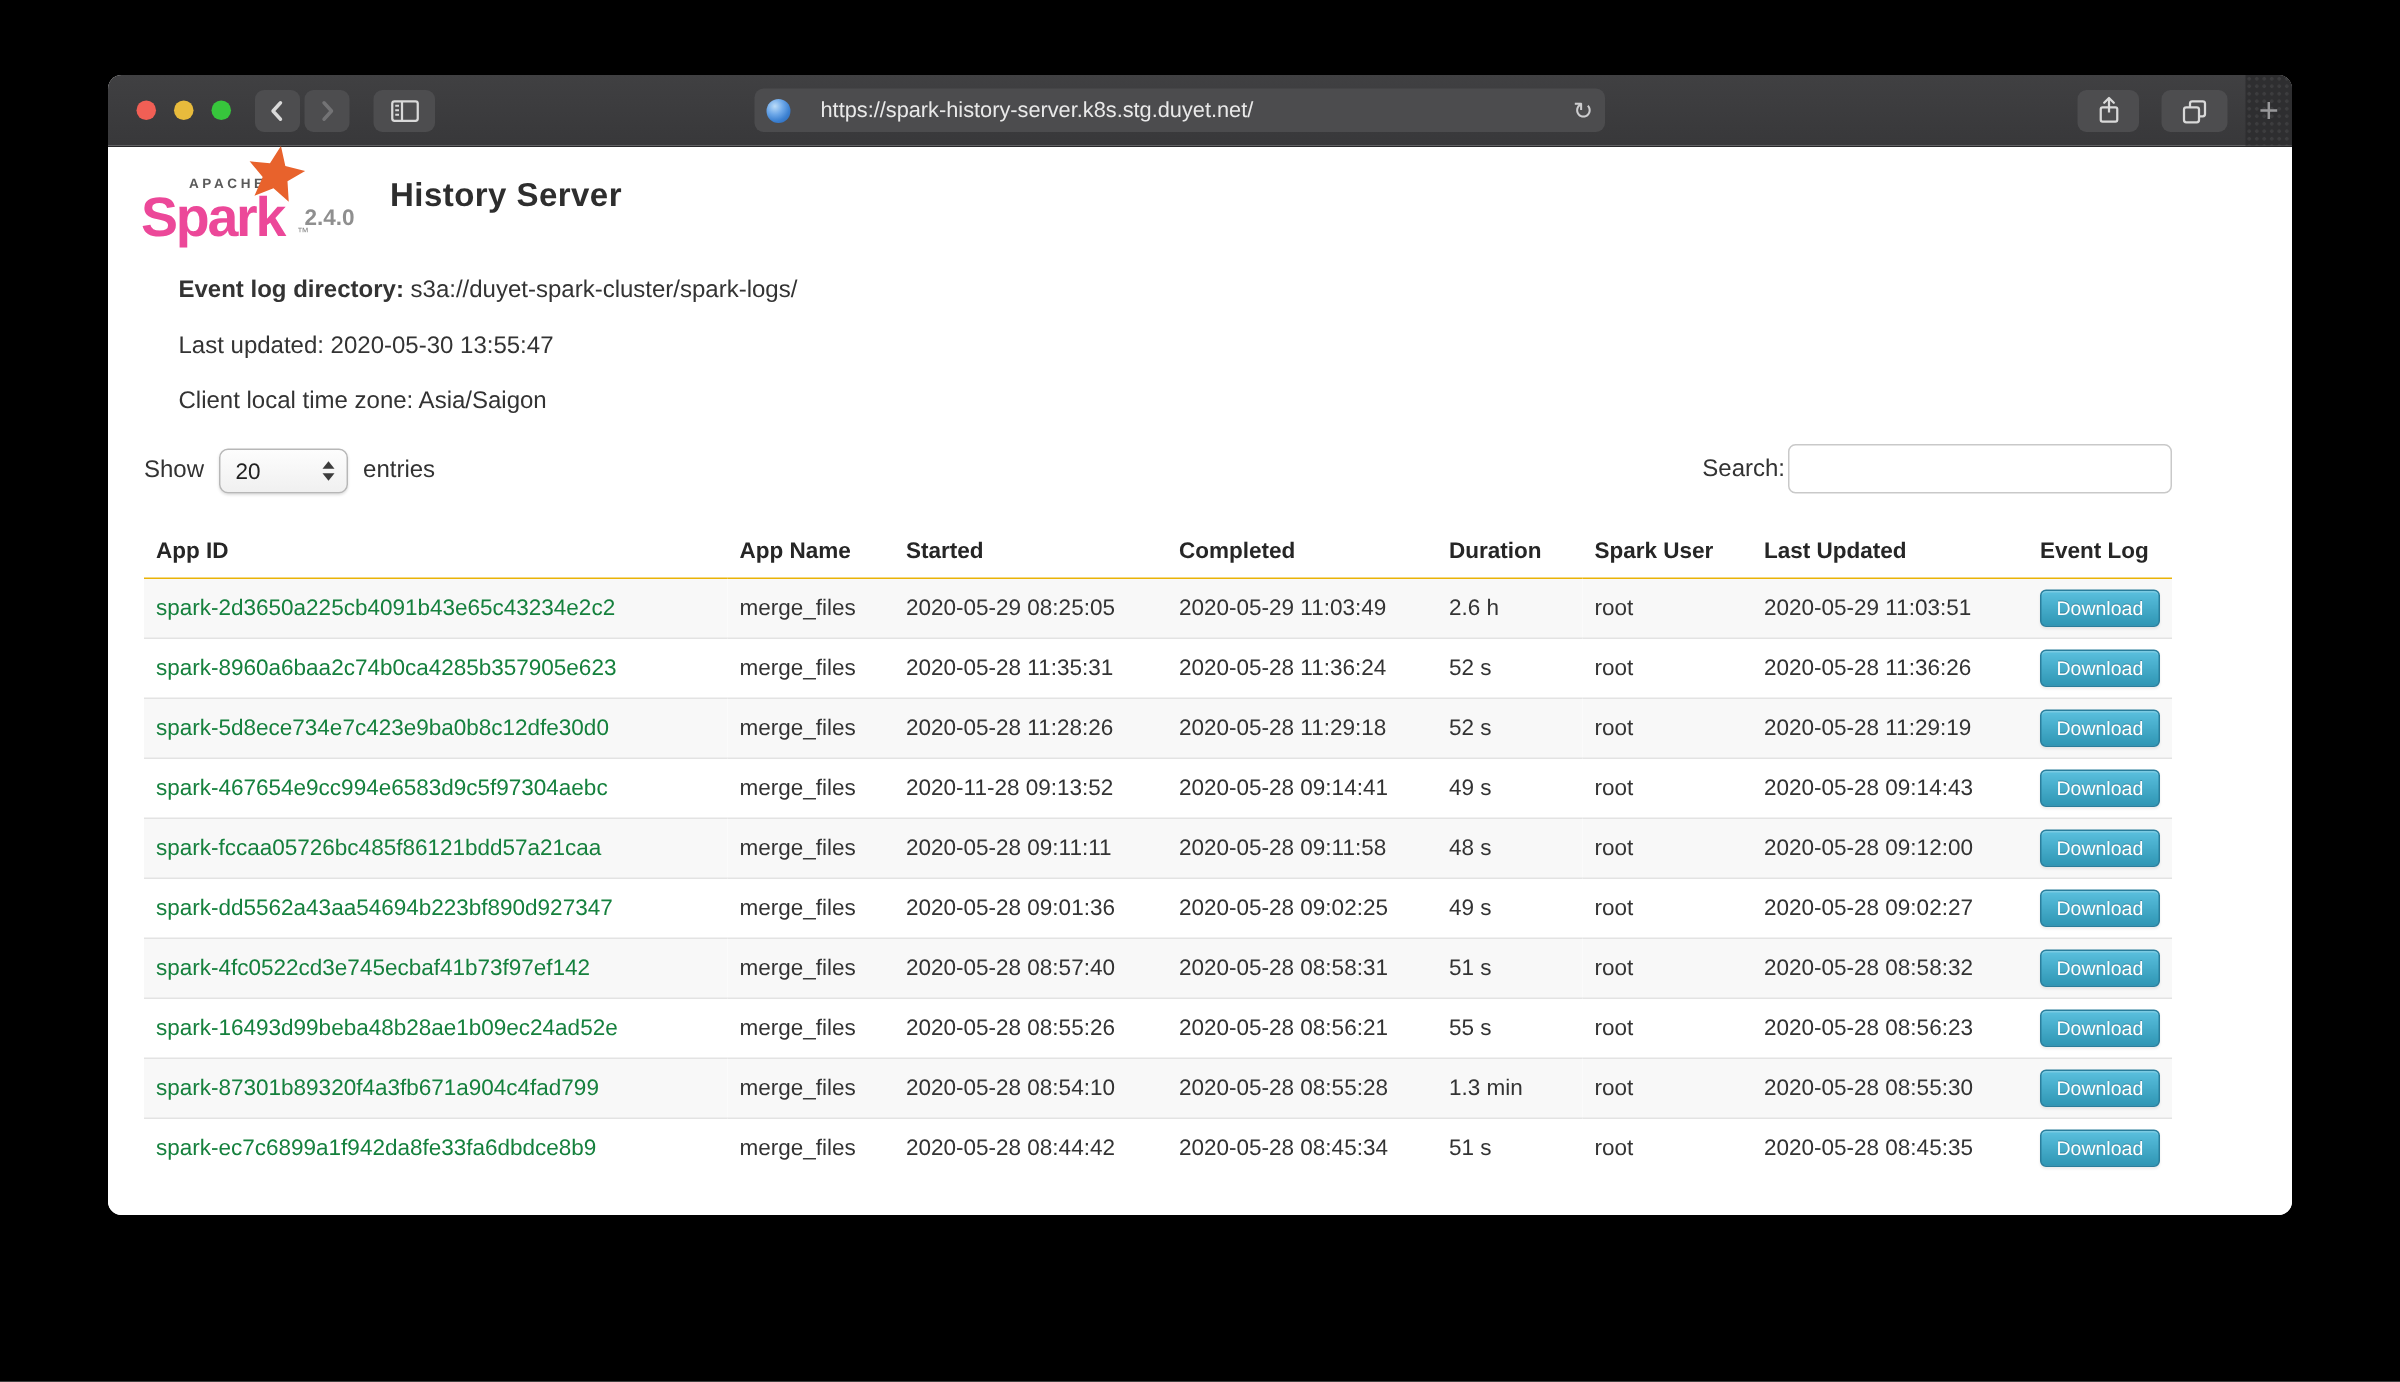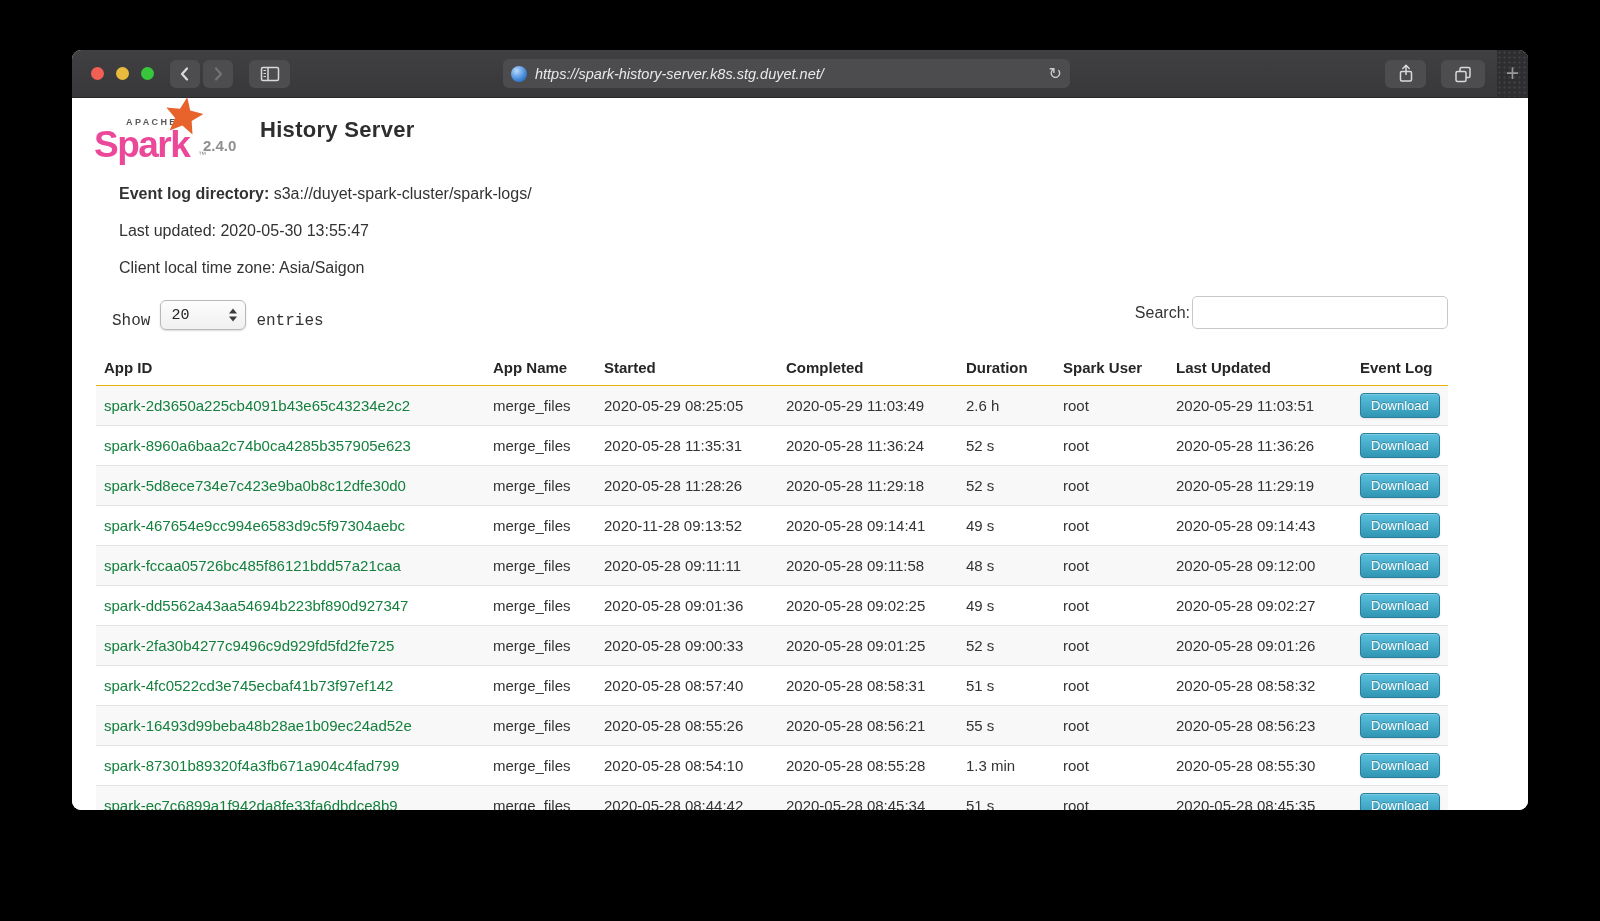--- a/index.html
+++ b/index.html
@@ -16,41 +16,41 @@
   .btn-back{left:98px;width:30px;}
   .btn-fwd{left:131px;width:30px;}
   .btn-sidebar{left:177px;width:41px;}
   .btn-share{left:1313px;width:41px;}
   .btn-tabs{left:1369px;width:44px;}
   .newtab{position:absolute;left:1425px;top:0;width:31px;height:47px;background:#2e2e30;
     background-image:radial-gradient(rgba(255,255,255,.07) 1px,transparent 1.2px);
     background-size:5px 5px;display:flex;align-items:center;justify-content:center;}
   .newtab span{color:#98989a;font-size:23px;font-weight:300;line-height:1;}
   .urlbar{position:absolute;left:431px;top:9px;width:567px;height:29px;border-radius:6px;
-    background:#4c4c4e;display:flex;align-items:center;padding:0 8px;box-sizing:border-box;gap:8px;font-style:italic;}
+    background:#4c4c4e;display:flex;align-items:center;padding:0 8px;box-sizing:border-box;gap:20px;}
   .globe{width:16px;height:16px;border-radius:50%;flex:0 0 auto;
     background:radial-gradient(circle at 35% 30%,#bcdcf7 0%,#6fa9e9 35%,#3b80d1 65%,#2a61ad 100%);}
   .url-text{color:#e9e9e9;font-size:14.5px;white-space:nowrap;}
   .reload{margin-left:auto;color:#cdcdcf;font-size:16px;font-family:"DejaVu Sans",sans-serif;}
   
   .content{position:relative;height:713px;background:#fff;color:#333;}
   .logo{position:absolute;left:22px;top:8px;width:130px;height:58px;}
   .logo .apache{position:absolute;left:32px;top:11px;font-size:9px;font-weight:bold;
     letter-spacing:2.4px;color:#5a5a5a;}
   .logo .spark{position:absolute;left:0;top:20px;font-size:37px;font-weight:bold;
     letter-spacing:-1.5px;color:#ec4899;line-height:1;}
   .logo .tm{position:absolute;left:104px;top:44px;font-size:8px;color:#8a8a8a;}
   .logo .star{position:absolute;left:68px;top:-12px;}
   .version{position:absolute;left:131px;top:39px;font-size:15px;font-weight:bold;color:#8f8f8f;}
   h1.title{position:absolute;left:188px;top:19px;margin:0;font-size:22px;font-weight:bold;
     color:#2e2e2e;letter-spacing:.3px;}
   .info{position:absolute;left:47px;margin:0;font-size:16px;color:#333;}
   .i1{top:87px;} .i2{top:124px;} .i3{top:161px;}
-  .show-entries{position:absolute;left:40px;top:200px;height:32px;display:flex;
-    align-items:flex-end;gap:10px;font-size:16px;color:#333;font-family:Liberation Mono, monospace;}
+  .show-entries{position:absolute;left:24px;top:200px;height:32px;display:flex;
+    align-items:center;gap:10px;font-size:16px;color:#333;}
   .select{position:relative;width:86px;height:30px;box-sizing:border-box;border:1px solid #b7b7b7;
     border-radius:6px;background:linear-gradient(#fdfdfd,#f0f0f0);
     box-shadow:0 1px 2px rgba(0,0,0,.14);display:flex;align-items:center;
     padding:0 24px 0 10px;font-size:15px;color:#222;}
   .arrows{position:absolute;right:8px;top:50%;transform:translateY(-50%);display:flex;
     flex-direction:column;gap:3px;}
   .arrows .up{width:0;height:0;border-left:4px solid transparent;border-right:4px solid transparent;
     border-bottom:5px solid #3c3c3c;}
   .arrows .down{width:0;height:0;border-left:4px solid transparent;border-right:4px solid transparent;
     border-top:5px solid #3c3c3c;}
@@ -248,30 +248,20 @@
     <td><a href="#" class="app-link c-appid">spark-dd5562a43aa54694b223bf890d927347</a></td>
     <td class="c-name">merge_files</td>
     <td class="c-start">2020-05-28 09:01:36</td>
     <td class="c-comp">2020-05-28 09:02:25</td>
     <td class="c-dur">49 s</td>
     <td class="c-user">root</td>
     <td class="c-upd">2020-05-28 09:02:27</td>
     <td><span class="dl-btn">Download</span></td>
   </tr>
 
-  <tr>
-    <td><a href="#" class="app-link c-appid">spark-2fa30b4277c9496c9d929fd5fd2fe725</a></td>
-    <td class="c-name">merge_files</td>
-    <td class="c-start">2020-05-28 09:00:33</td>
-    <td class="c-comp">2020-05-28 09:01:25</td>
-    <td class="c-dur">52 s</td>
-    <td class="c-user">root</td>
-    <td class="c-upd">2020-05-28 09:01:26</td>
-    <td><span class="dl-btn">Download</span></td>
-  </tr>
 
   <tr>
     <td><a href="#" class="app-link c-appid">spark-4fc0522cd3e745ecbaf41b73f97ef142</a></td>
     <td class="c-name">merge_files</td>
     <td class="c-start">2020-05-28 08:57:40</td>
     <td class="c-comp">2020-05-28 08:58:31</td>
     <td class="c-dur">51 s</td>
     <td class="c-user">root</td>
     <td class="c-upd">2020-05-28 08:58:32</td>
     <td><span class="dl-btn">Download</span></td>

